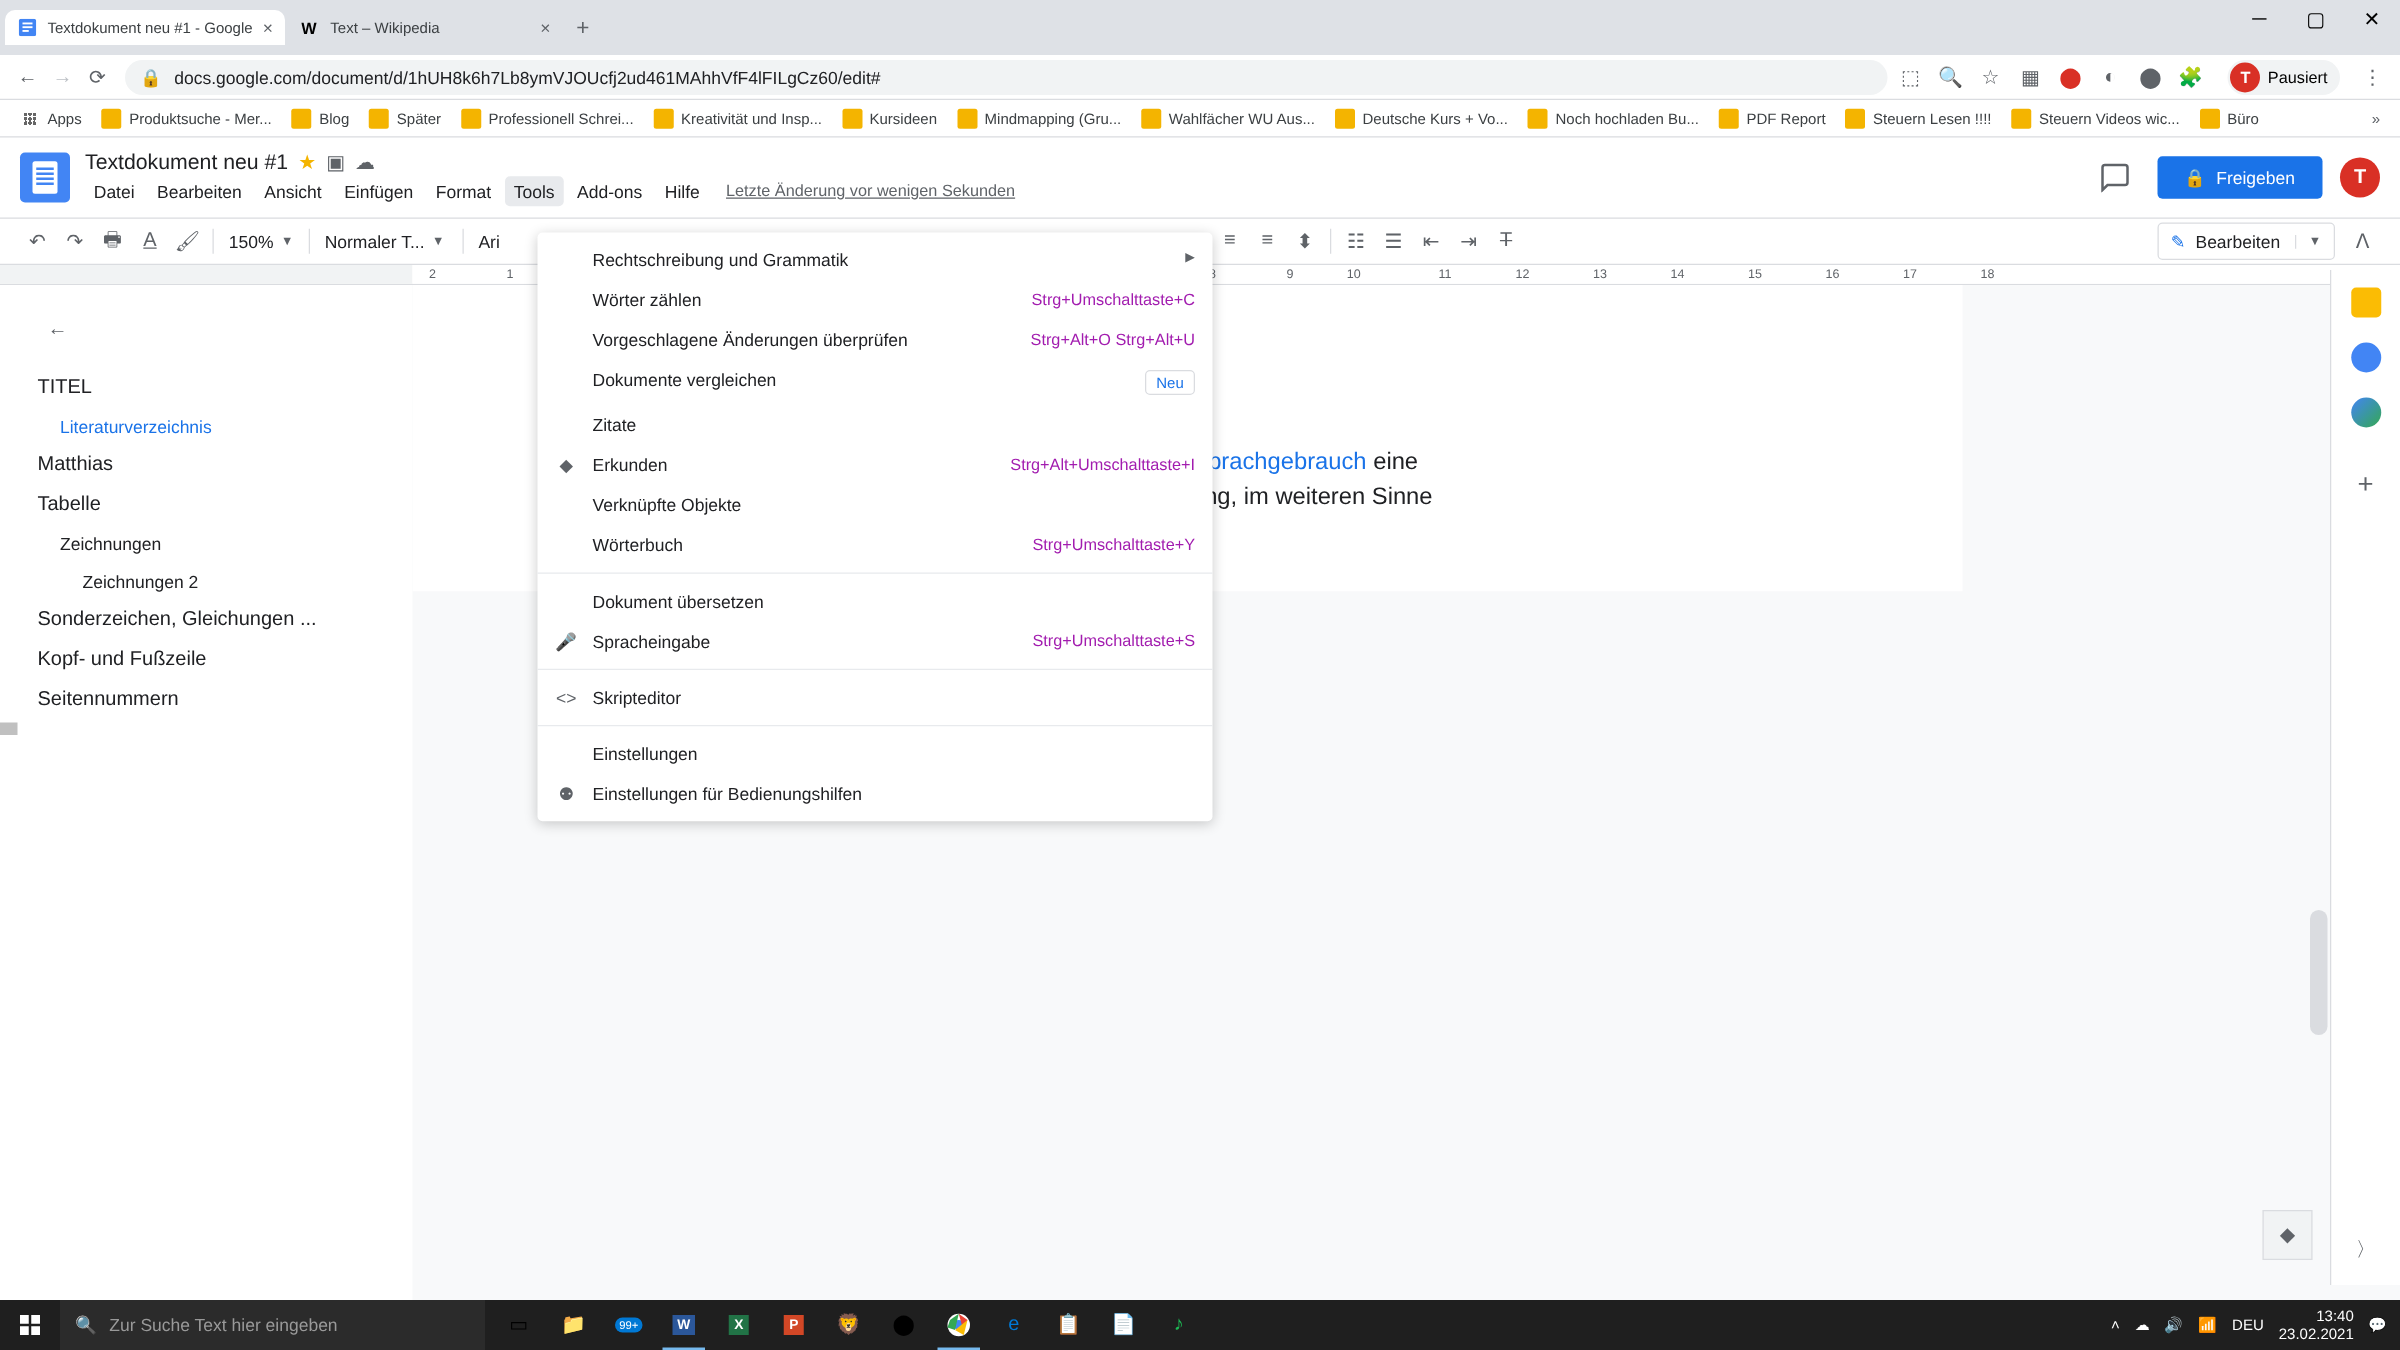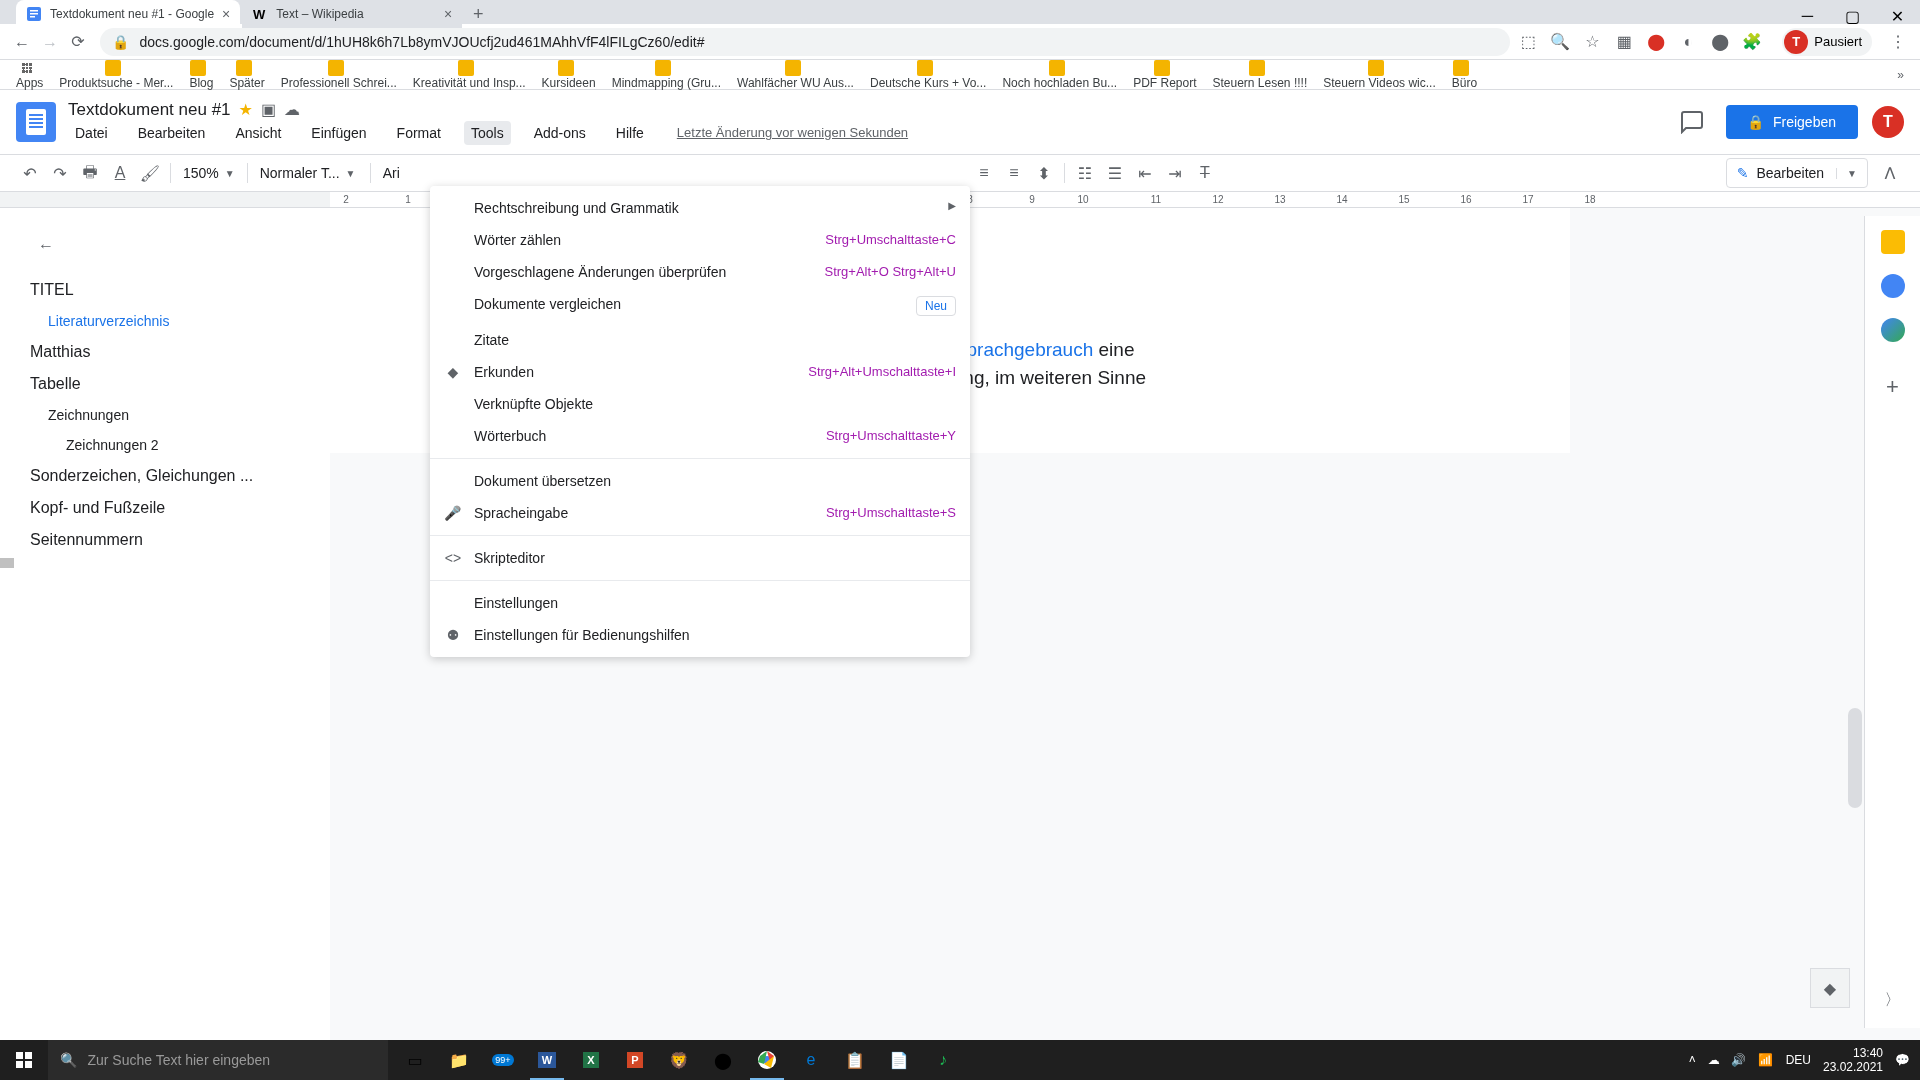--- a/index.html
+++ b/index.html
@@ -1,55 +1,55 @@
 <!DOCTYPE html>
 <html><head>
 <meta charset="utf-8">
 <style>
 * { margin: 0; padding: 0; box-sizing: border-box; font-family: Arial, sans-serif; }
 body { background: #fff; overflow: hidden; width: 1920px; height: 1080px; position: relative; }
 
 
-.browser-tabs { height: 24px; background: #dee1e6; display: flex; padding-left: 16px; }
+.browser-tabs { height: 44px; background: #dee1e6; display: flex; align-items: center; padding-left: 4px; }
 .tab { height: 28px; background: #fff; border-radius: 8px 8px 0 0; display: flex; align-items: center; padding: 0 10px; font-size: 12px; color: #3c4043; margin-right: 2px; min-width: 220px; max-width: 240px; position: relative; }
 .tab.inactive { background: #dee1e6; }
 .tab-favicon { width: 16px; height: 16px; margin-right: 8px; display: flex; align-items: center; justify-content: center; flex-shrink: 0; }
 .tab-title { overflow: hidden; white-space: nowrap; text-overflow: ellipsis; flex: 1; }
 .tab-close { margin-left: 8px; color: #5f6368; cursor: pointer; font-size: 14px; }
 .new-tab { width: 28px; height: 28px; display: flex; align-items: center; justify-content: center; color: #5f6368; cursor: pointer; font-size: 18px; }
 .window-controls { position: absolute; right: 0; top: 0; display: flex; }
 .window-btn { width: 45px; height: 32px; display: flex; align-items: center; justify-content: center; color: #000; cursor: pointer; }
 
 .address-bar { height: 36px; background: #fff; display: flex; align-items: center; padding: 0 8px; border-bottom: 1px solid #dadce0; }
 .nav-btn { width: 28px; height: 28px; display: flex; align-items: center; justify-content: center; color: #5f6368; cursor: pointer; border-radius: 50%; }
 .nav-btn.disabled { color: #bdc1c6; }
 .url-bar { flex: 1; height: 28px; background: #f1f3f4; border-radius: 14px; display: flex; align-items: center; padding: 0 12px; margin: 0 8px; font-size: 14px; color: #202124; }
 .url-bar .lock { margin-right: 10px; color: #5f6368; }
 .ext-icons { display: flex; align-items: center; gap: 12px; }
 .ext-icon { width: 20px; height: 20px; display: flex; align-items: center; justify-content: center; color: #5f6368; }
 .profile-chip { display: flex; align-items: center; background: #f1f3f4; border-radius: 15px; padding: 2px 10px 2px 2px; margin-left: 8px; font-size: 13px; }
 .profile-avatar { width: 24px; height: 24px; border-radius: 50%; background: #d93025; color: #fff; display: flex; align-items: center; justify-content: center; font-size: 13px; margin-right: 6px; font-weight: bold; }
 
 .bookmarks-bar { height: 30px; background: #fff; display: flex; align-items: center; padding: 0 8px; border-bottom: 1px solid #dadce0; font-size: 12px; }
-.bookmark { display: flex; align-items: center; padding: 4px 8px; color: #3c4043; cursor: pointer; border-radius: 4px; white-space: nowrap; flex-direction: column; }
+.bookmark { display: flex; align-items: center; padding: 4px 8px; color: #3c4043; cursor: pointer; border-radius: 4px; white-space: nowrap; }
 .bm-icon { width: 16px; height: 16px; margin-right: 6px; display: inline-block; background: #f4b400; border-radius: 2px; }
 .bm-icon.apps { background: transparent; position: relative; }
 .bm-icon.apps::before { content: ""; position: absolute; inset: 1px; background: radial-gradient(circle at 25% 25%, #666 1.5px, transparent 1.5px), radial-gradient(circle at 50% 25%, #666 1.5px, transparent 1.5px), radial-gradient(circle at 75% 25%, #666 1.5px, transparent 1.5px), radial-gradient(circle at 25% 50%, #666 1.5px, transparent 1.5px), radial-gradient(circle at 50% 50%, #666 1.5px, transparent 1.5px), radial-gradient(circle at 75% 50%, #666 1.5px, transparent 1.5px), radial-gradient(circle at 25% 75%, #666 1.5px, transparent 1.5px), radial-gradient(circle at 50% 75%, #666 1.5px, transparent 1.5px), radial-gradient(circle at 75% 75%, #666 1.5px, transparent 1.5px); }
 .bookmarks-more { margin-left: auto; padding: 0 8px; color: #5f6368; }
 
 
 .docs-header { height: 64px; display: flex; align-items: center; padding: 0 16px; }
 .docs-logo { width: 40px; height: 40px; background: #4285f4; border-radius: 4px; display: flex; align-items: center; justify-content: center; margin-right: 12px; }
 .docs-logo-inner { width: 20px; height: 26px; background: #fff; border-radius: 2px; position: relative; }
 .docs-logo-inner::after { content: ""; position: absolute; left: 3px; top: 5px; right: 3px; height: 2px; background: #4285f4; box-shadow: 0 4px 0 #4285f4, 0 8px 0 #4285f4, 0 12px 0 #4285f4; }
 .docs-title-area { flex: 1; }
 .docs-title-row { display: flex; align-items: center; gap: 8px; }
 .docs-title { font-size: 17px; color: #202124; }
 .title-icon { color: #f4b400; cursor: pointer; }
-.docs-menu-row { display: flex; align-items: center; gap: 16px; margin-top: 1px; }
+.docs-menu-row { display: flex; align-items: center; gap: 4px; margin-top: 1px; }
 .menu-item { font-size: 14px; color: #202124; padding: 4px 7px; cursor: pointer; border-radius: 4px; }
 .menu-item.active { background: #e8eaed; }
 .last-edit { font-size: 13px; color: #5f6368; text-decoration: underline; margin-left: 10px; cursor: pointer; }
 .header-right { display: flex; align-items: center; gap: 14px; }
 .comment-btn { width: 40px; height: 40px; display: flex; align-items: center; justify-content: center; color: #5f6368; cursor: pointer; border-radius: 50%; }
 .share-btn { background: #1a73e8; color: #fff; border: none; border-radius: 4px; padding: 9px 22px; font-size: 14px; font-weight: 500; cursor: pointer; display: flex; align-items: center; gap: 8px; }
 .user-avatar-big { width: 32px; height: 32px; border-radius: 50%; background: #d93025; display: flex; align-items: center; justify-content: center; color: #fff; font-weight: bold; }
 
 
 .toolbar { height: 38px; border-top: 1px solid #dadce0; border-bottom: 1px solid #dadce0; display: flex; align-items: center; padding: 0 16px; gap: 2px; position: relative; }

